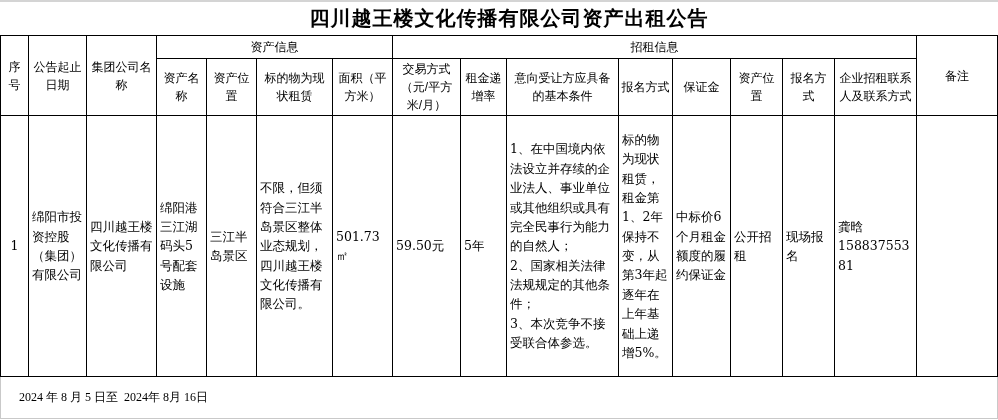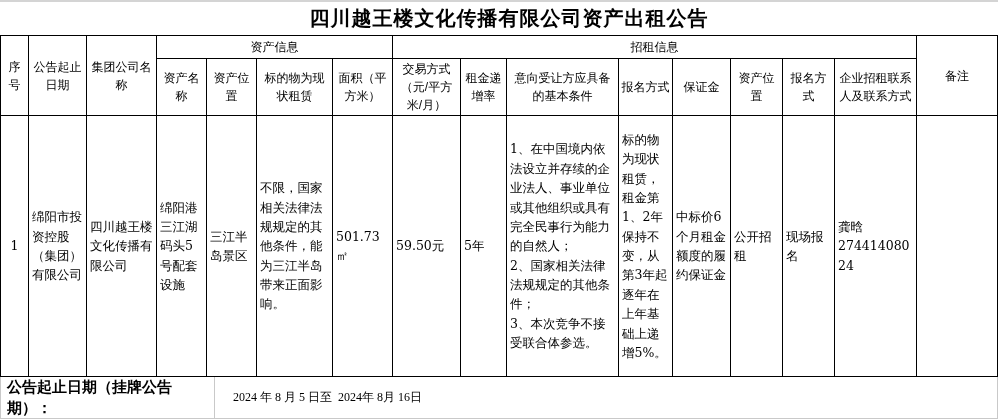--- a/index.html
+++ b/index.html
@@ -74,36 +74,35 @@
       <th>报名方式</th>
       <th>企业招租联系人及联系方式</th>
     </tr>
 
     <tr class="data-row">
       <td class="data center">1</td>
       <td class="data">绵阳市投资控股（集团）有限公司</td>
       <td class="data">四川越王楼文化传播有限公司</td>
       <td class="data">绵阳港三江湖码头5号配套设施</td>
       <td class="data">三江半岛景区</td>
-      <td class="data">不限，国家相关法律法规规定的其他条件，能为三江半岛带来正面影响。</td>
+      <td class="data">不限，但须符合三江半岛景区整体业态规划，四川越王楼文化传播有限公司。</td>
       <td class="data">501.73㎡</td>
       <td class="data">59.50元</td>
       <td class="data">5年</td>
       <td class="data">1、在中国境内依法设立并存续的企业法人、事业单位或其他组织或具有完全民事行为能力的自然人；
 2、国家相关法律法规规定的其他条件；
 3、本次竞争不接受联合体参选。</td>
       <td class="data">标的物为现状租赁，租金第1、2年保持不变，从第3年起逐年在上年基础上递增5%。</td>
       <td class="data">中标价6个月租金额度的履约保证金</td>
       <td class="data">公开招租</td>
       <td class="data">现场报名</td>
       <td class="data">龚晗
-27441408024</td>
+15883755381</td>
       <td class="data"></td>
     </tr>
   </tbody>
     </table>
 
   <div class="footer">
-    <div class="footer-label">公告起止日期（挂牌公告期）：</div>
     <div class="footer-value">2024 年 8 月 5 日至  2024年 8月 16日</div>
   </div>
 
 </div>
 
 </body></html>

